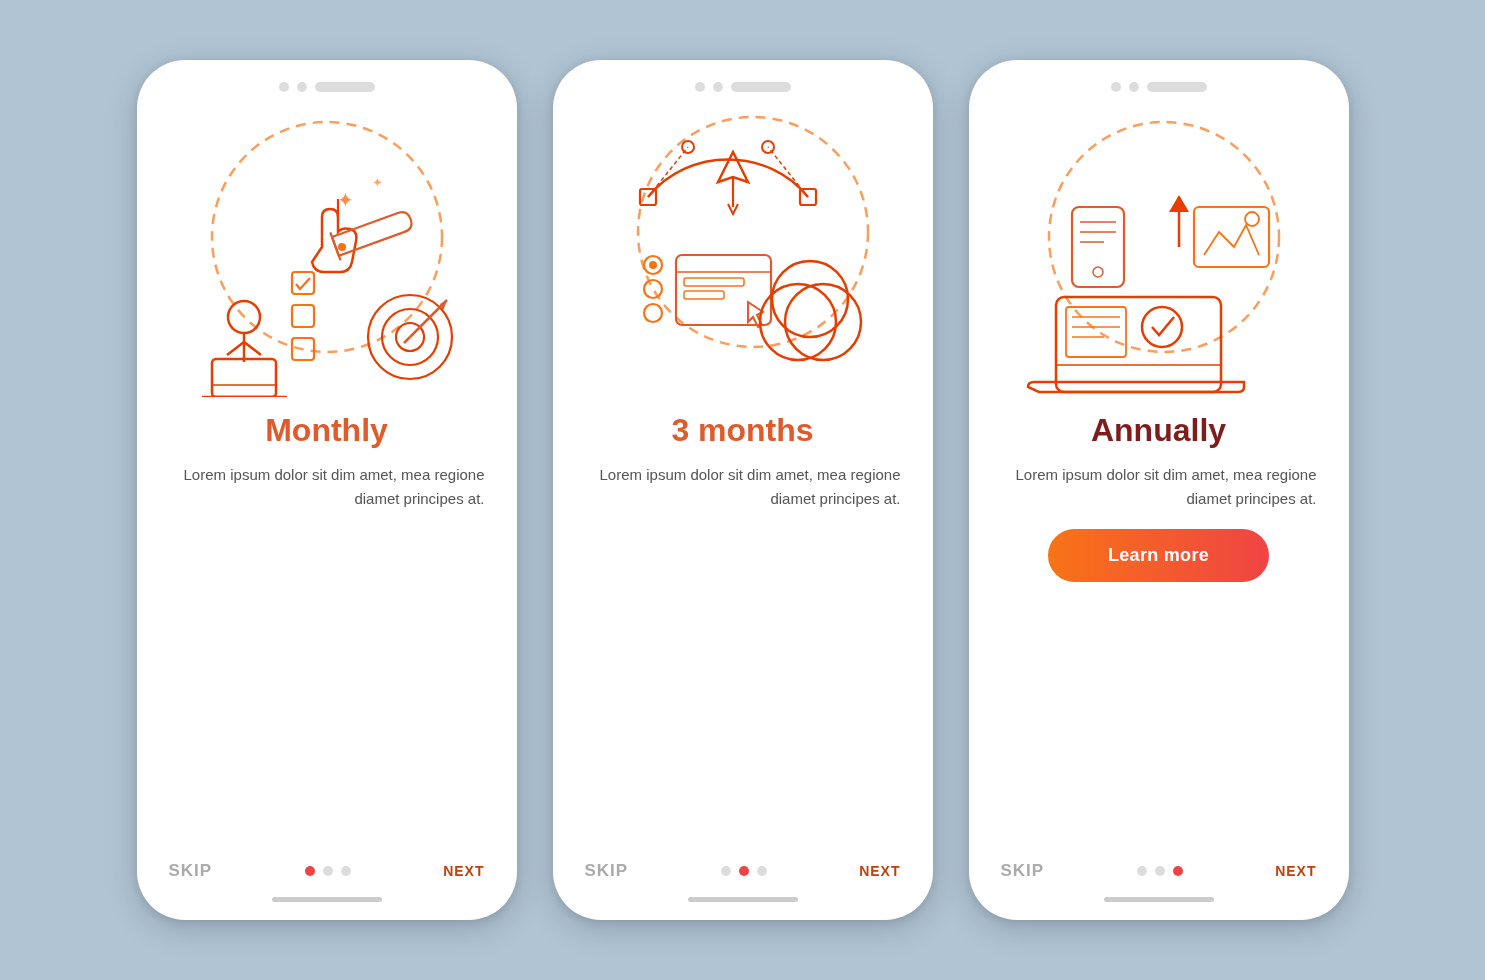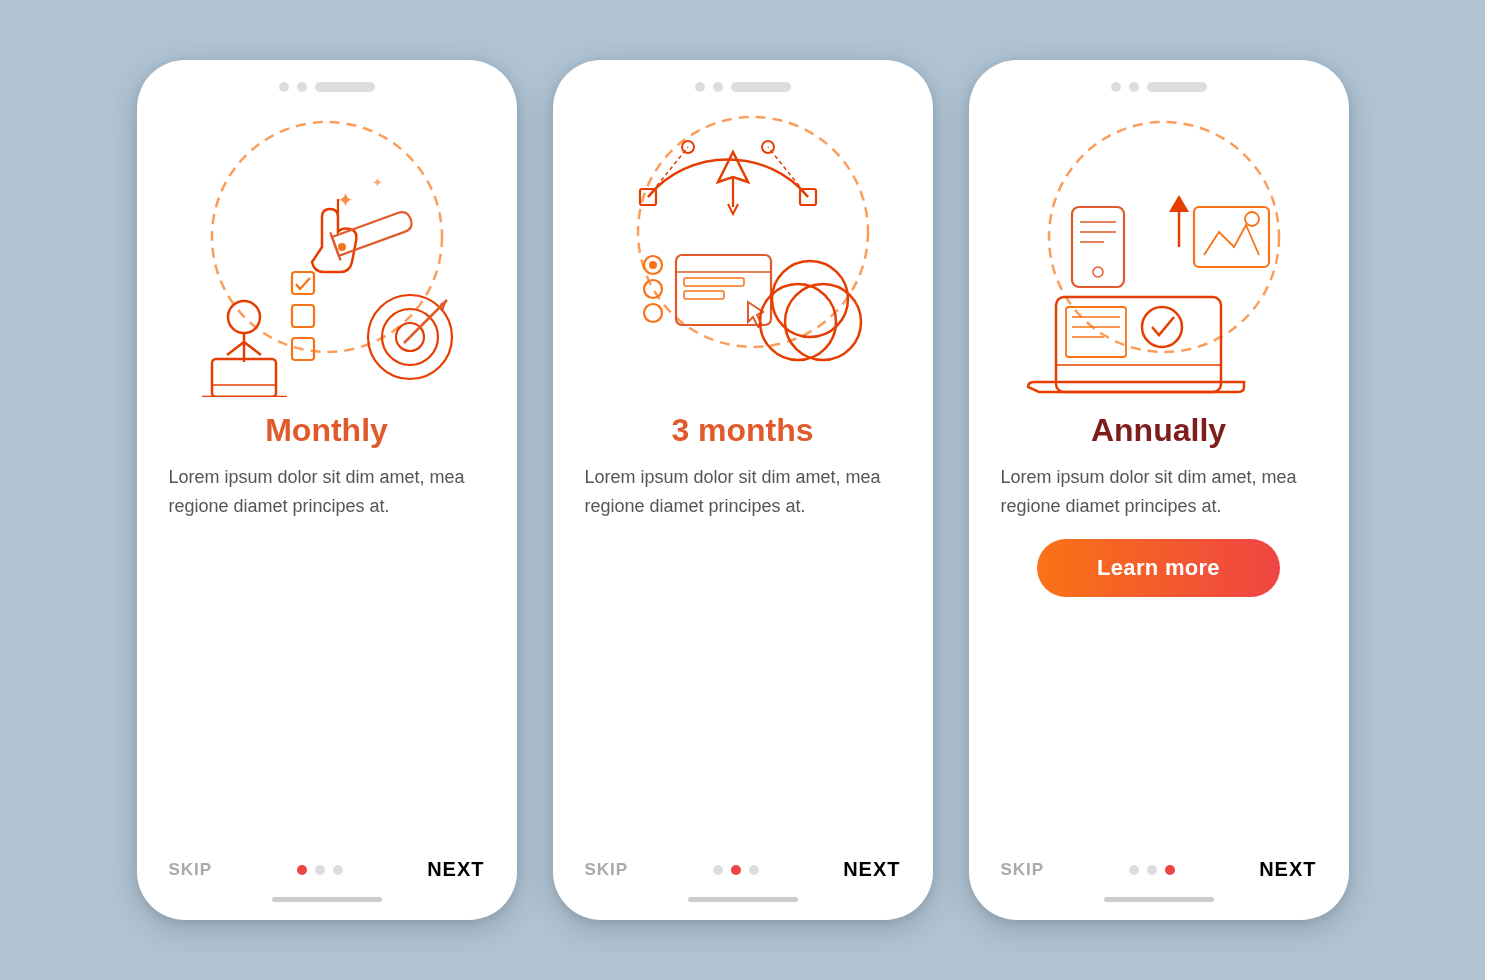--- a/index.html
+++ b/index.html
@@ -59,34 +59,34 @@
       margin-bottom: 10px;
       flex-shrink: 0;
     }
     .phone-title {
       font-size: 32px;
       font-weight: 600;
       margin-bottom: 14px;
       text-align: center;
     }
     .phone-desc {
-      font-size: 18px;
+      font-size: 15px;
       color: #555;
-      text-align: left;
+      text-align: right;
       line-height: 1.6;
       padding: 0 32px;
       margin-bottom: 18px;
     }
     .learn-more-btn {
       background: linear-gradient(to right, #f97316, #ef4444);
       color: #fff;
       border: none;
       border-radius: 30px;
       padding: 16px 60px;
-      font-size: 22px;
+      font-size: 18px;
       font-weight: 600;
       cursor: pointer;
       margin-bottom: 18px;
       letter-spacing: 0.3px;
     }
     .phone-nav {
       display: flex;
       align-items: center;
       justify-content: space-between;
       width: 100%;
@@ -109,23 +109,23 @@
     .nav-dot {
       width: 10px;
       height: 10px;
       border-radius: 50%;
       background: #ddd;
     }
     .nav-dot.active {
       background: #ef4444;
     }
     .nav-next {
-      font-size: 20px;
+      font-size: 14px;
       font-weight: 700;
-      color: #000000;
+      color: #c2410c;
       letter-spacing: 1px;
       cursor: pointer;
     }
     .phone-home-bar {
       width: 110px;
       height: 5px;
       background: #ccc;
       border-radius: 3px;
       margin-top: 8px;
     }

